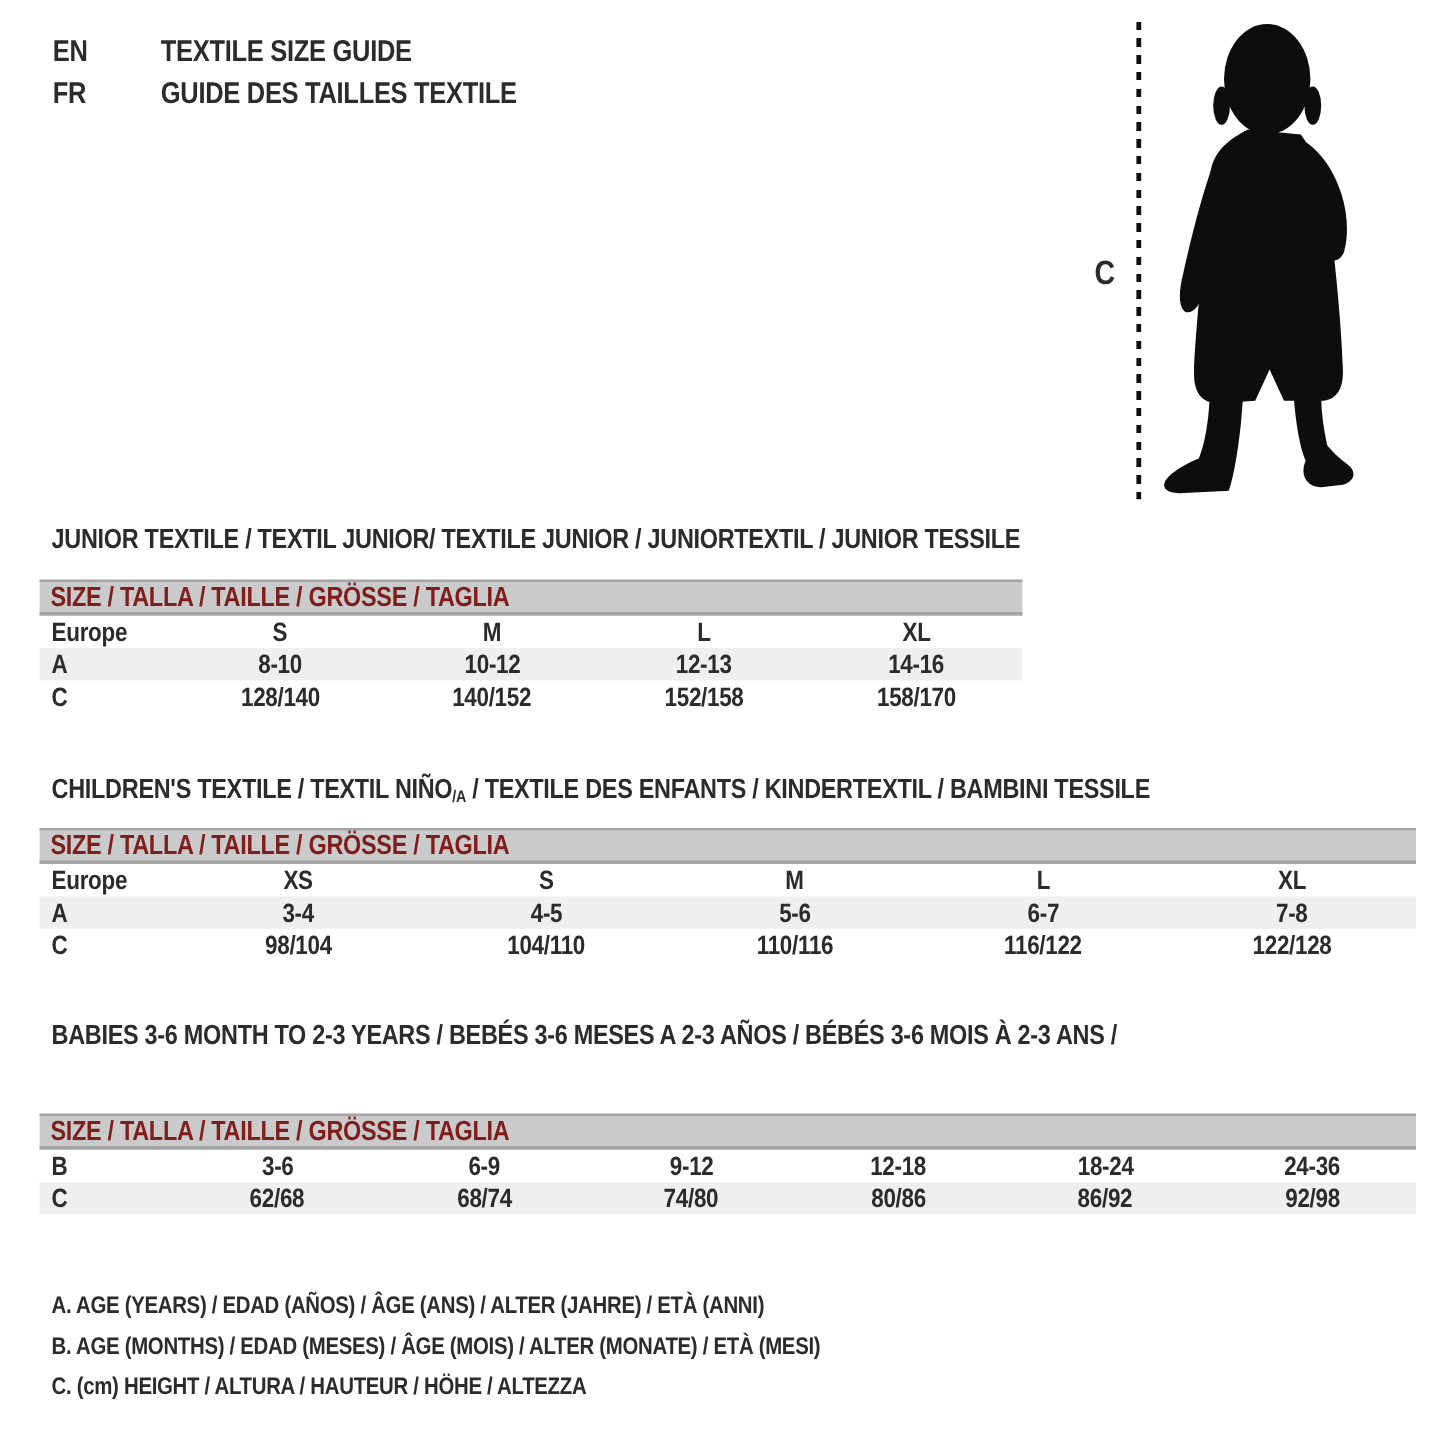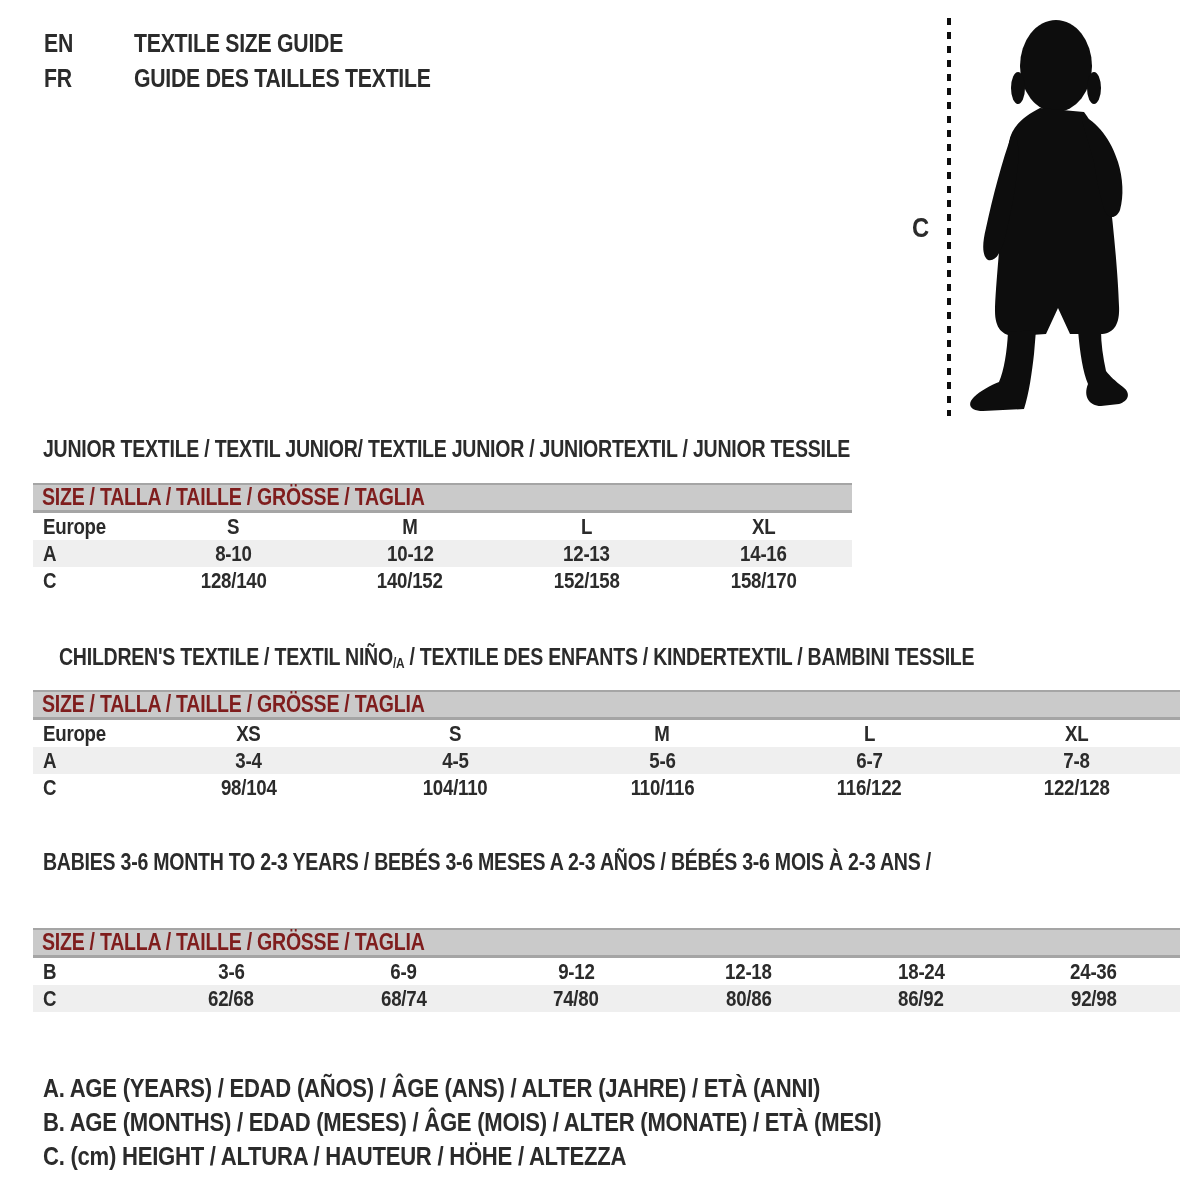--- a/index.html
+++ b/index.html
@@ -39,21 +39,21 @@
   .size-table{position:absolute;left:33px;}
   .size-bar{height:30px;background:var(--bar-bg);
     border-top:2px solid var(--bar-edge);border-bottom:3px solid var(--bar-edge);
     display:flex;align-items:center;padding-left:9px;font-size:23px;color:#7f1d1d;}
   .trow{display:flex;height:27px;align-items:center;font-size:22px;}
   .trow.shaded{background:var(--row-alt);}
   .trow .lbl{width:112px;padding-left:10px;}
   .trow .cell{flex:1;text-align:center;}
 
   
-  .legend{position:absolute;left:43px;top:1071px;font-size:26px;line-height:34px;}
+  .legend{position:absolute;left:43px;top:1071px;font-size:20px;line-height:34px;}
 </style>
 </head>
 <body>
 
 <div class="lang-block">
   <div class="lang-row">
     <span class="lang-code"><span class="cnd">EN</span></span>
     <span class="cnd">TEXTILE SIZE GUIDE</span>
   </div>
   <div class="lang-row">
@@ -102,21 +102,21 @@
       <div class="trow">
         <div class="lbl"><span class="cnd">C</span></div>
         <div class="cell"><span class="cnd ctr">128/140</span></div>
         <div class="cell"><span class="cnd ctr">140/152</span></div>
         <div class="cell"><span class="cnd ctr">152/158</span></div>
         <div class="cell"><span class="cnd ctr">158/170</span></div>
       </div>
     </div>
 </div>
 
-<div class="sec-title" style="top:642px;margin-left:16px;">
+<div class="sec-title" style="top:642px;">
   <span class="cnd"><span>CHILDREN'S TEXTILE / TEXTIL NIÑO</span><span class="sub">/A</span><span> / TEXTILE DES ENFANTS / KINDERTEXTIL / BAMBINI TESSILE</span></span>
 </div>
 <div class="size-table" style="top:690px;width:1147px;">
   <div class="size-bar">
     <span class="cnd">SIZE / TALLA / TAILLE / GRÖSSE / TAGLIA</span>
   </div>
   <div>
       <div class="trow">
         <div class="lbl"><span class="cnd">Europe</span></div>
         <div class="cell"><span class="cnd ctr">XS</span></div>

